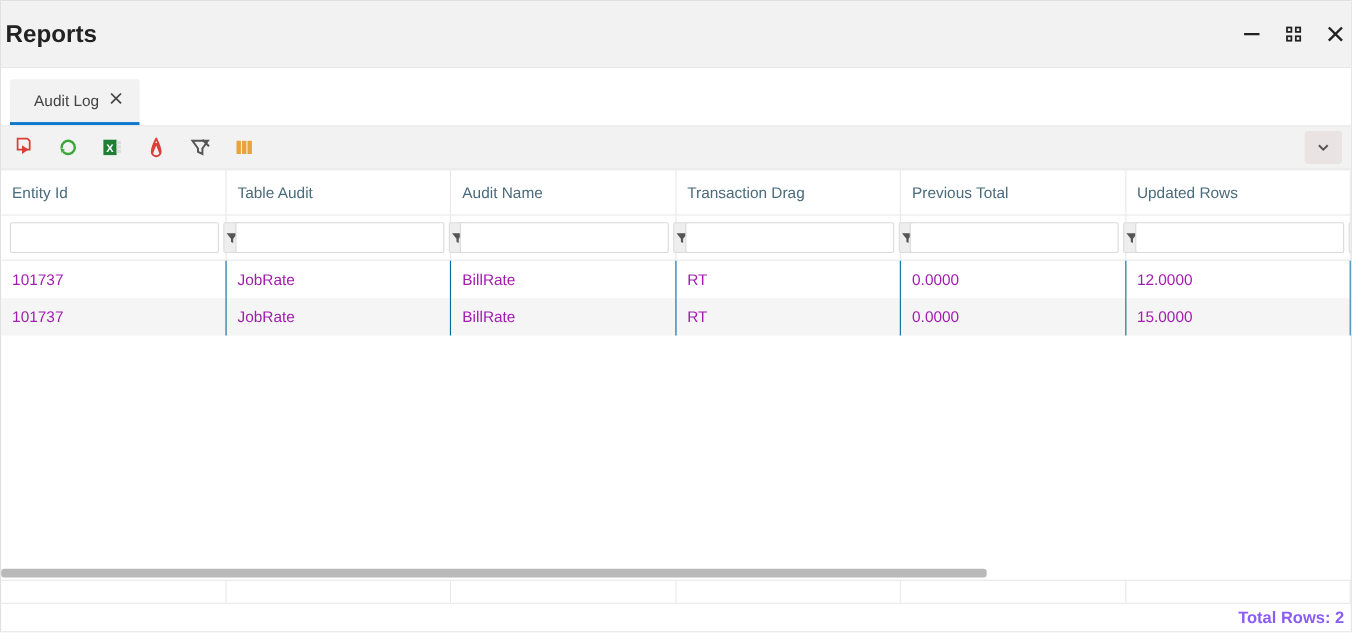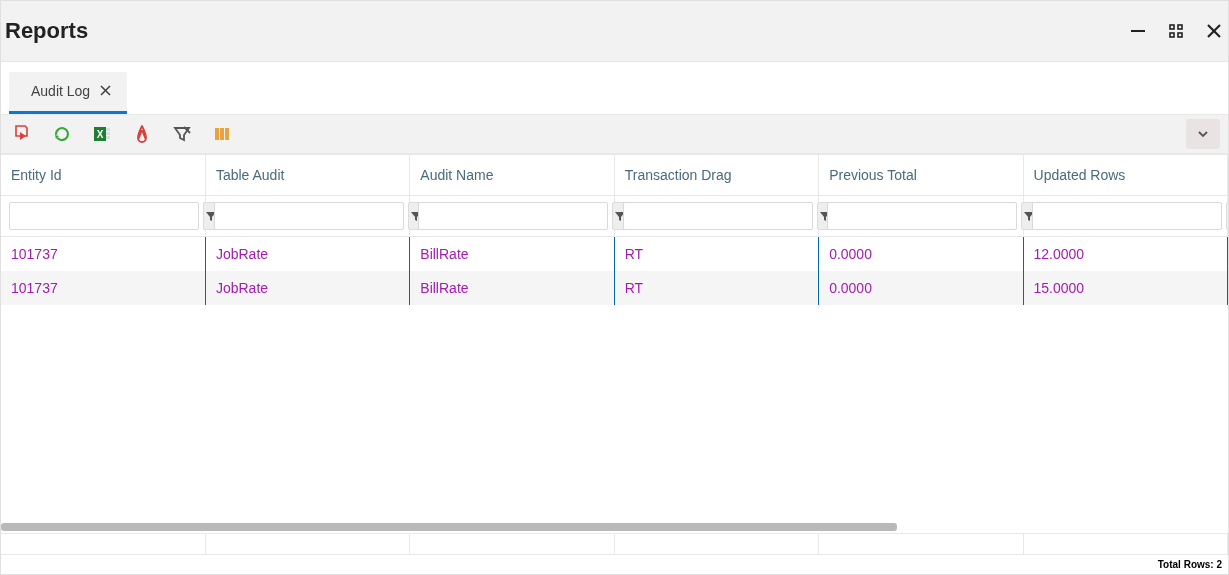--- a/index.html
+++ b/index.html
@@ -192,23 +192,23 @@
     height: 22px;
     border-top: 1px solid #e8e8e8;
     border-bottom: 1px solid #e8e8e8;
   }
   .summary-row div {
     flex: 1;
     border-right: 1px solid #e8e8e8;
   }
   .footer {
     text-align: right;
-    font-size: 10px;
+    font-size: 15px;
     font-weight: 700;
-    color: #000000;
+    color: #8b5cf6;
     padding: 4px 6px 4px 0;
   }
   .col-w { width: 200px; }
 </style>
 </head>
 <body>
 
 <div class="window">
 
   <div class="titlebar">

